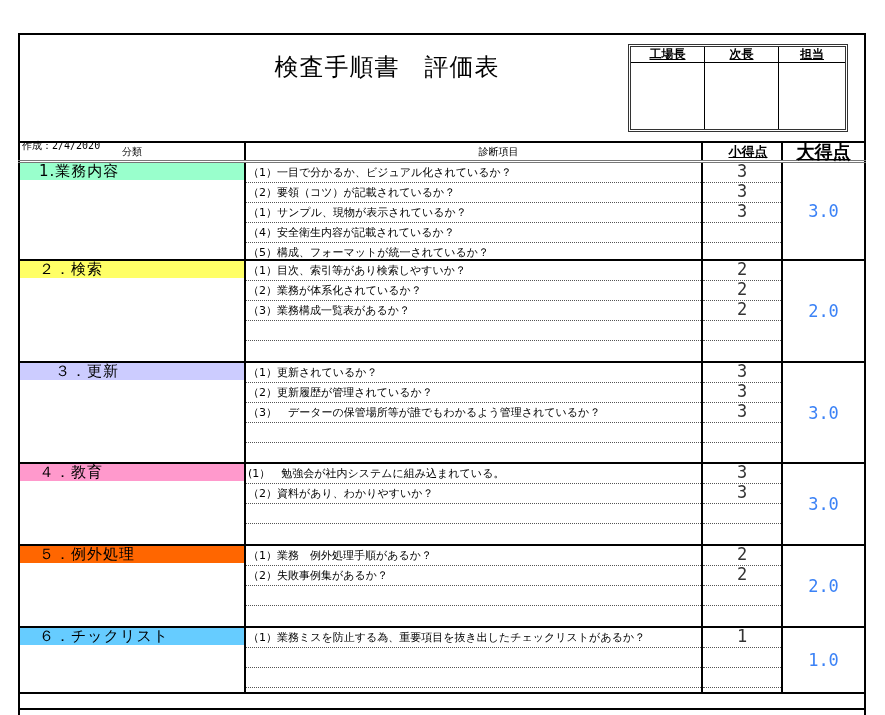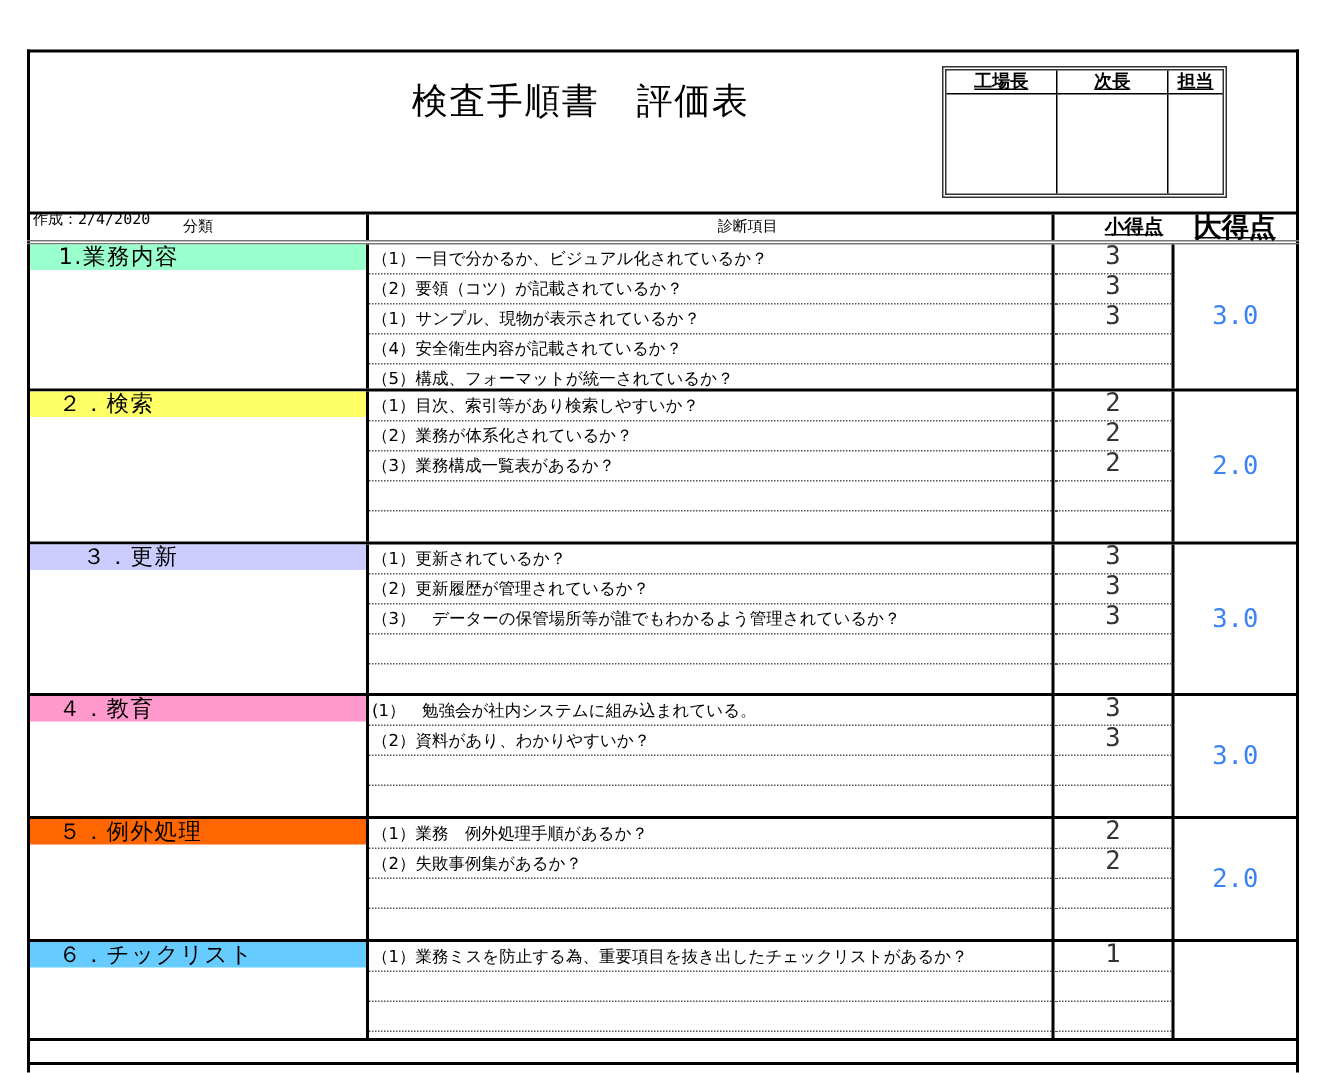--- a/index.html
+++ b/index.html
@@ -4,34 +4,34 @@
 <style>
   html, body { margin:0; padding:0; background:#fff; }
   body { width:885px; height:715px; position:relative; overflow:hidden;
          font-family:"DejaVu Sans", "Liberation Sans", sans-serif; color:#000; }
   .sheet { position:absolute; left:18px; top:33px; width:848px; height:700px;
            border-top:2px solid #000; border-left:2px solid #000; border-right:2px solid #000; box-sizing:border-box; }
   .title { position:absolute; left:0; width:100%; top:16px; text-align:center;
            font-size:24px; letter-spacing:1px; }
   .title span { position:relative; left:-55px; }
   .created { position:absolute; left:2px; top:104px; font-size:10px; font-family:"DejaVu Sans Mono","Liberation Mono",monospace; }
-  .approval { position:absolute; left:608px; top:9px; width:190px; height:88px;
+  .approval { position:absolute; left:608px; top:9px; width:220px; height:88px;
               border:3px double #333; box-sizing:border-box; display:grid;
               grid-template-columns:74px 74px 1fr; grid-template-rows:16px 1fr; }
   .approval .h { border-bottom:1px solid #000; text-align:center; font-size:12px; font-weight:bold; line-height:15px; text-decoration:underline; }
   .approval .c { }
   .approval .h, .approval .c { border-right:1px solid #000; }
   .approval .last { border-right:none; }
 
   .grid { position:absolute; left:-2px; top:106px; width:848px; }
   .hdr { position:absolute; top:0; height:17px; border-top:2px solid #000; border-bottom:3px double #777; box-sizing:content-box; width:848px; left:0; }
   .hdr div { position:absolute; top:0; height:17px; font-size:10px; text-align:center; line-height:17px; box-sizing:border-box; }
   .hdr .h-cat { left:0; width:228px; border-left:2px solid #000; border-right:2px solid #000; }
   .hdr .h-item { left:244px; width:455px;padding-left:18px; }
-  .hdr .h-small { left:683px; width:98px; border-left:2px solid #000; border-right:2px solid #000; font-weight:bold; font-size:13px; text-decoration:underline;padding-left:12px; }
+  .hdr .h-small { left:683px; width:82px; border-left:2px solid #000; border-right:2px solid #000; font-weight:bold; font-size:13px; text-decoration:underline;padding-left:12px; }
   .hdr .h-big { left:765px; width:83px; border-right:2px solid #000; font-weight:bold; font-size:18px; text-decoration:underline; }
 
   .section { position:absolute; left:0; width:848px; border-bottom:2px solid #000; box-sizing:border-box; }
   .cat { position:absolute; left:0; top:0; width:228px; height:100%; border-left:2px solid #000; border-right:2px solid #000; box-sizing:border-box; }
   .cat-label { height:17px; font-size:15px; line-height:17px; padding-left:19px; letter-spacing:1px; }
   .items { position:absolute; left:228px; top:0; width:455px; height:100%; }
   .row { height:20px; border-bottom:1px dotted #555; box-sizing:border-box; font-size:11px; line-height:19px; padding-left:2px; white-space:nowrap; }
   .row.noline { border-bottom:none; }
   .small { position:absolute; left:683px; top:0; width:82px; height:100%; border-left:2px solid #000; border-right:2px solid #000; box-sizing:border-box; }
   .srow { height:20px; border-bottom:1px dotted #555; box-sizing:border-box; text-align:center; font-size:17px; line-height:16px; color:#333; font-family:"DejaVu Sans Mono","Liberation Mono",monospace; font-weight:200; }
@@ -169,17 +169,18 @@
             <div class="row"></div>
             <div class="row"></div>
             <div class="row noline"></div>
           </div>
           <div class="small">
             <div class="srow">1</div>
             <div class="srow"></div>
             <div class="srow"></div>
             <div class="srow noline"></div>
           </div>
+          <div class="big">1.0</div>
         </div>
         <div class="bottom-line" style="top: 567px;"></div>
       </div>
   </div>
 </div>
 
 </body></html>

